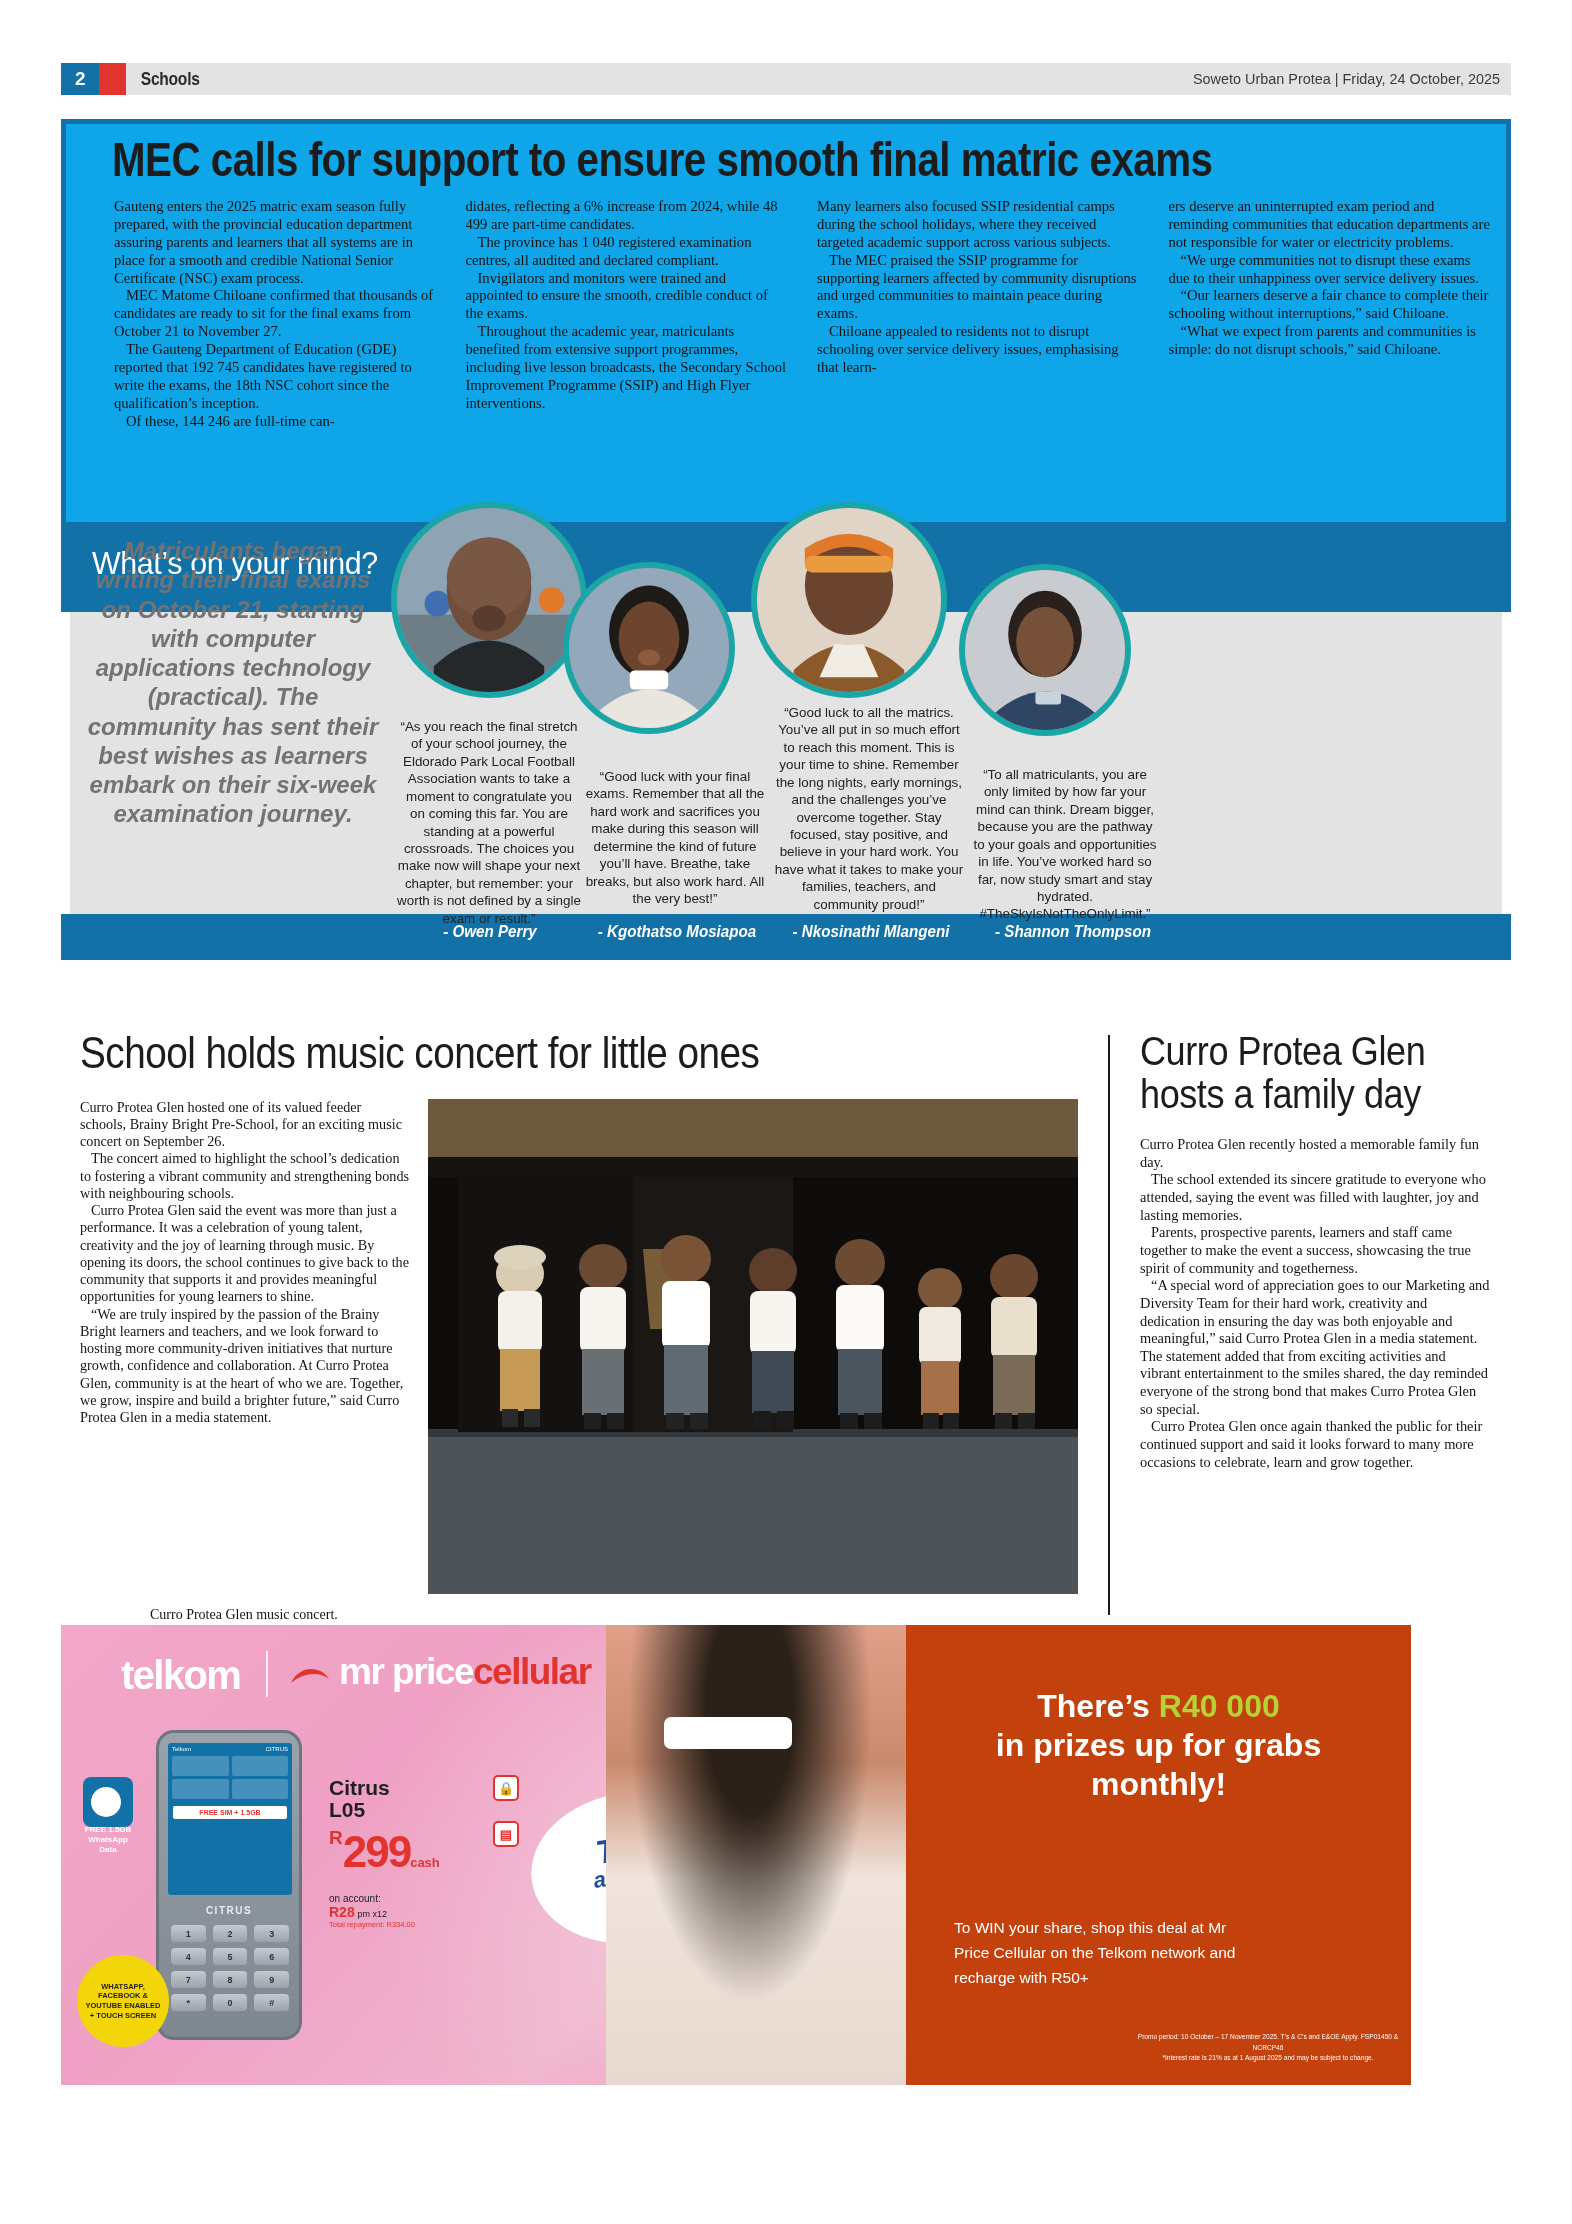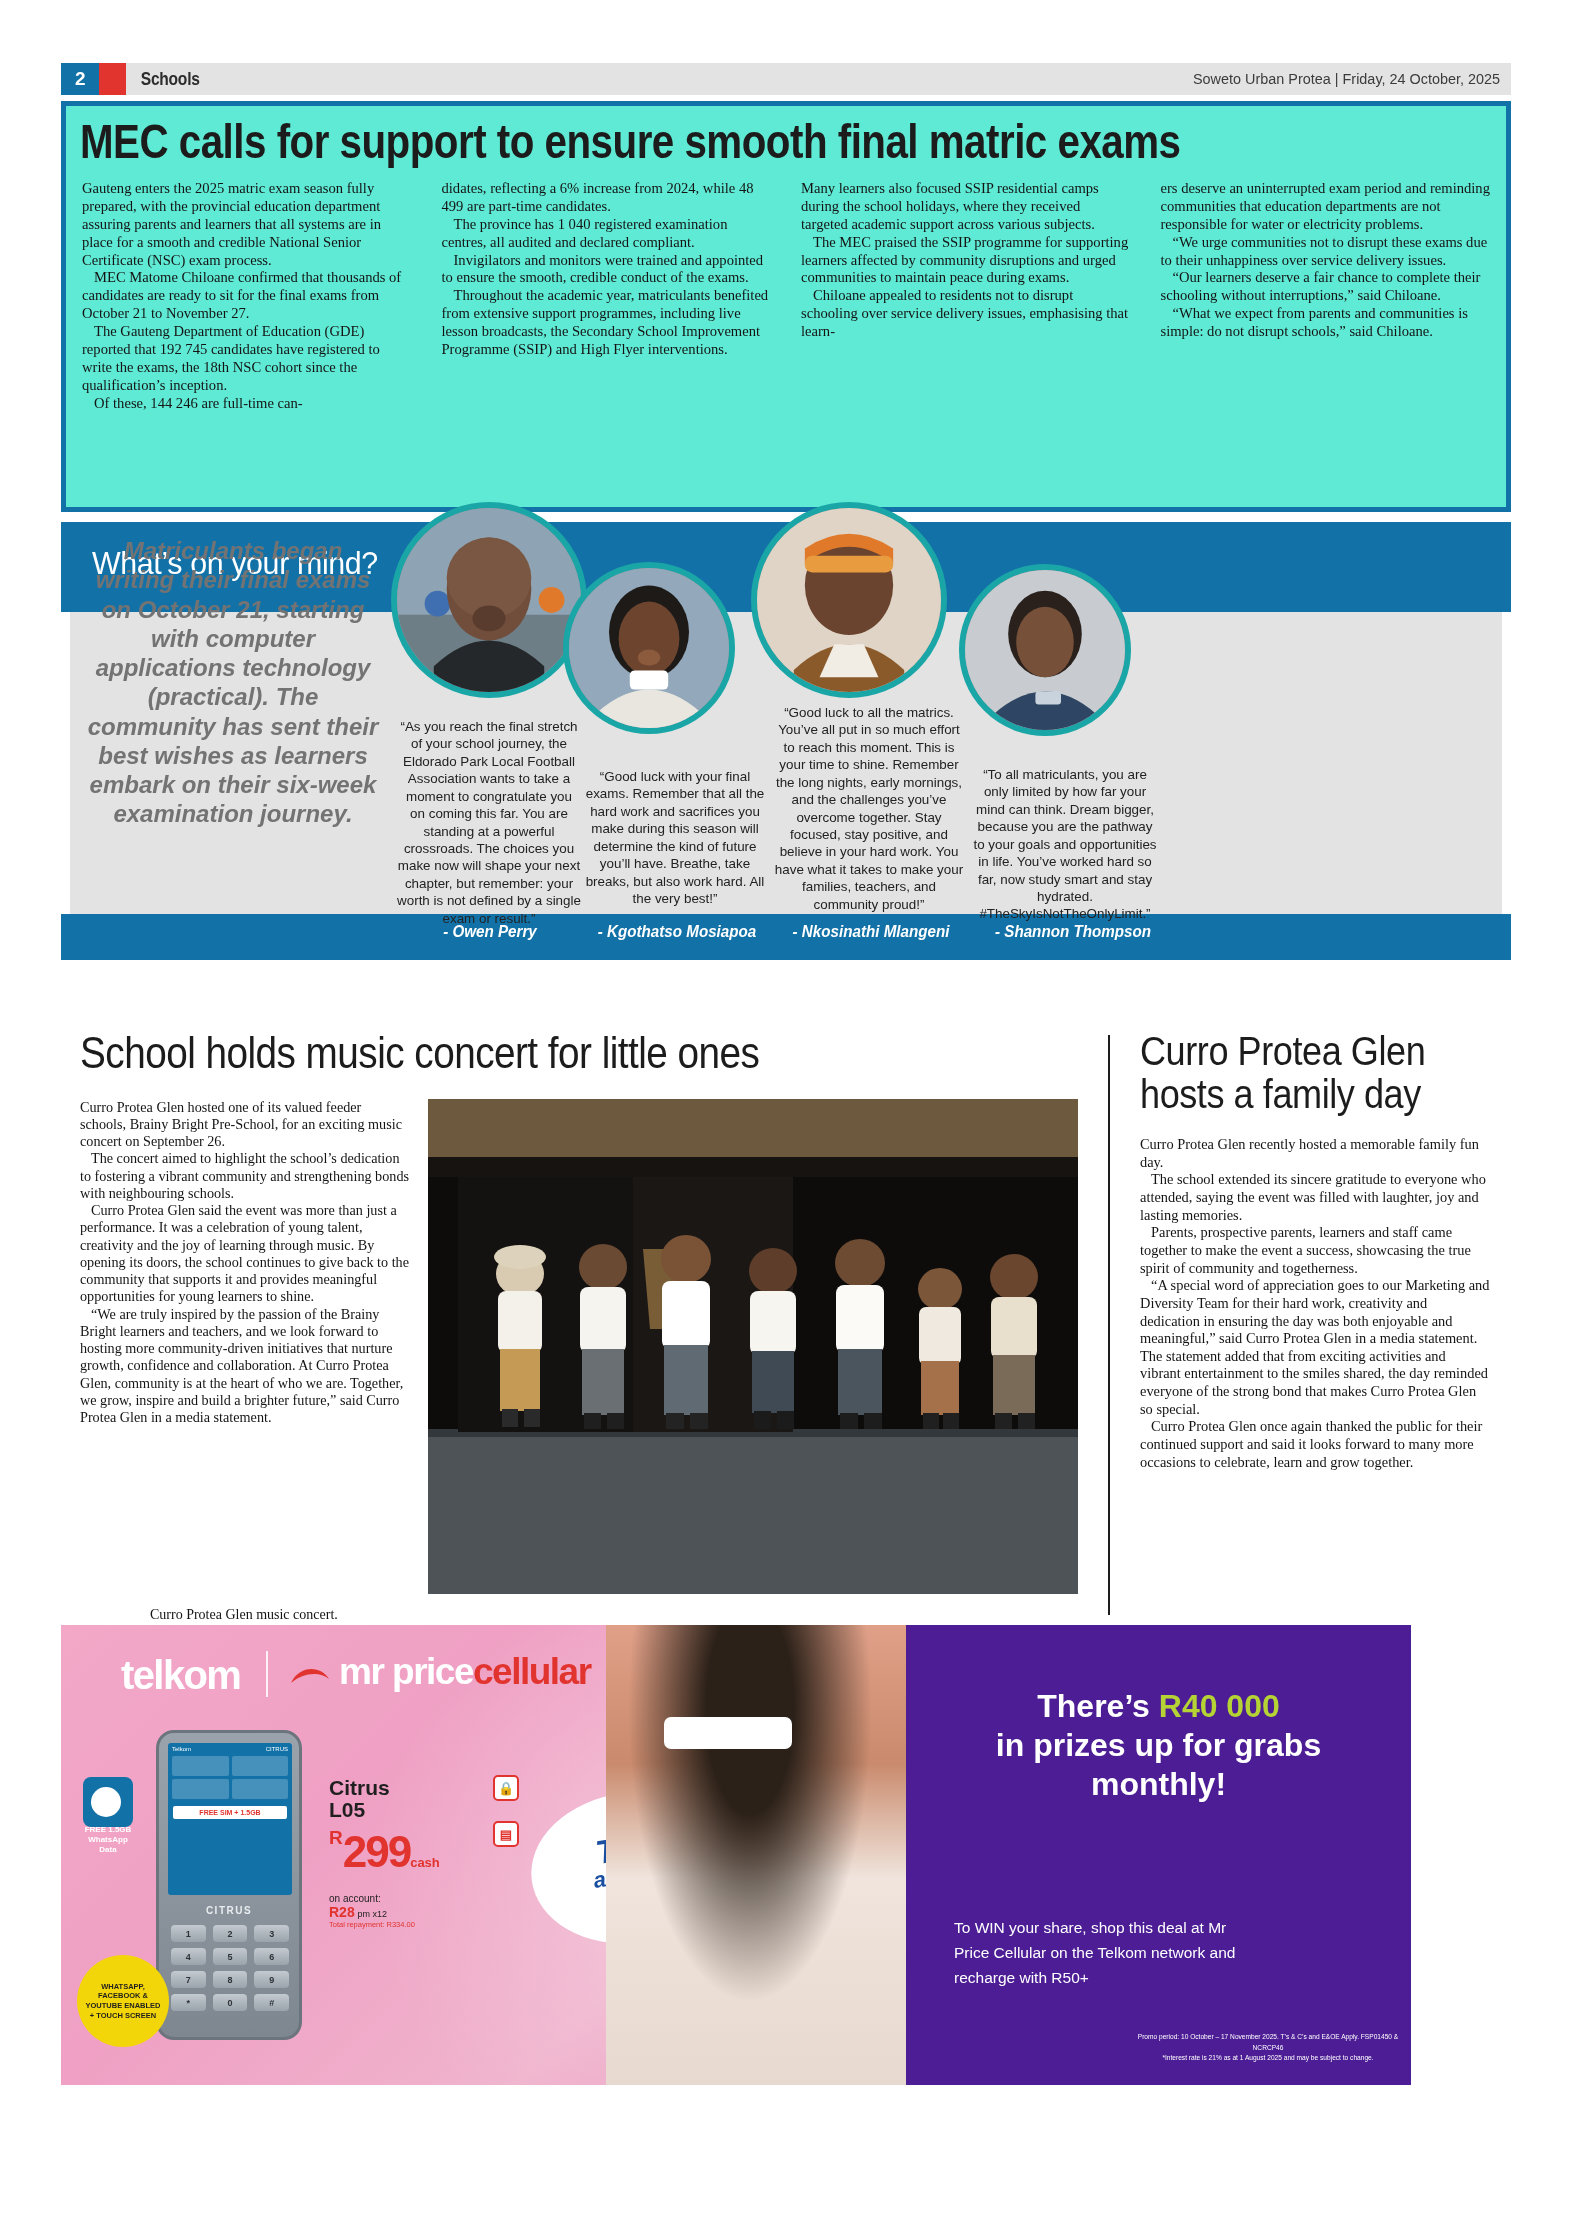--- a/index.html
+++ b/index.html
@@ -47,24 +47,25 @@
     margin-left: auto; padding-right: 12px;
     display: flex; align-items: center;
     font-size: 15.5px; color: #3b3b3b;
     transform: scaleX(0.93);
     transform-origin: right center;
   }
 
   
   .lead-box {
     position: absolute;
-    left: 61px; top: 101px;
+    left: 61px; top: 119px;
     width: 1450px; height: 411px;
-    background: #5eead4;
+    background: #0ea5e9;
     border: 5px solid #1272a8;
+    padding-left: 32px;
   }
   .lead-headline {
     margin: 12px 14px 0 14px;
     font-weight: bold;
     font-size: 48px;
     line-height: 1.0;
     color: #1c1c1c;
     letter-spacing: -0.6px;
     transform: scaleX(0.84);
     transform-origin: left top;
@@ -241,21 +242,21 @@
     position: relative;
     width: 845px; height: 460px;
     background:
       radial-gradient(circle at 72% 55%, rgba(255,255,255,0.25), rgba(255,255,255,0) 45%),
       linear-gradient(135deg, #f3a8c8 0%, #efa0c4 35%, #f0b4cd 70%, #e890b8 100%);
     overflow: hidden;
   }
   .ad-right {
     position: relative;
     width: 505px; height: 460px;
-    background: #4c1d95;
+    background: #c2410c;
   }
 
   .tk-logo {
     position: absolute;
     left: 60px; top: 28px;
     color: #ffffff;
     font-size: 40px;
     font-weight: bold;
     letter-spacing: -1.6px;
   }

